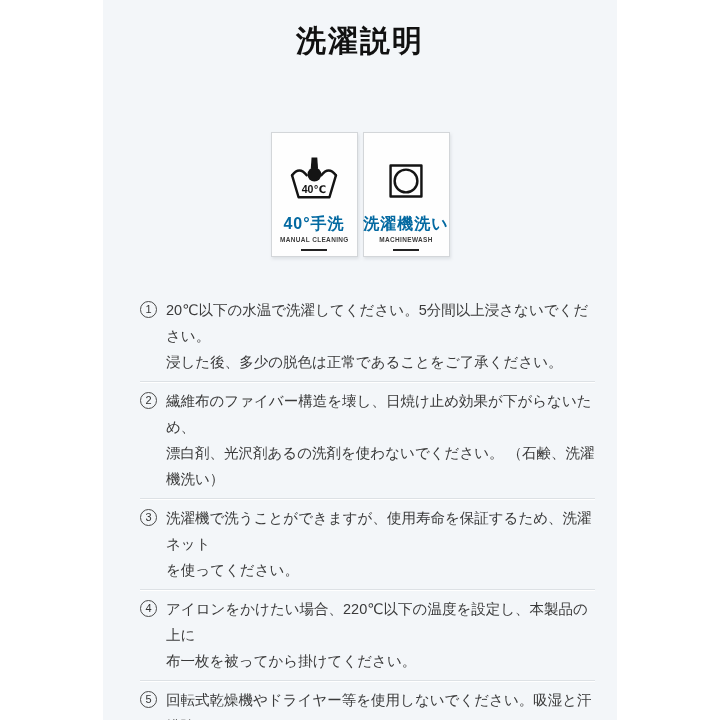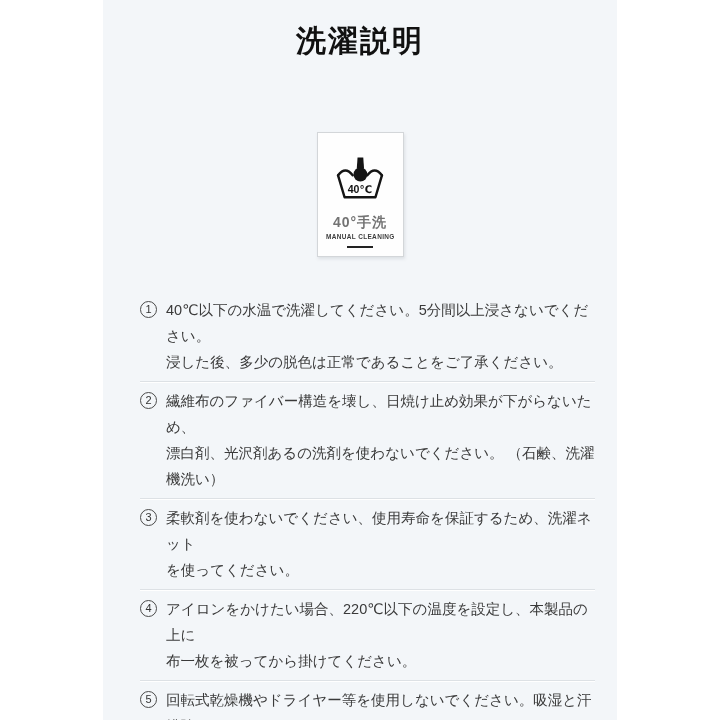--- a/index.html
+++ b/index.html
@@ -19,21 +19,21 @@
   .title{padding-top:22px;text-align:center;font-size:30px;line-height:38px;
     font-weight:bold;letter-spacing:2px;color:#111;}
   .cards{display:flex;justify-content:center;gap:5px;margin-top:72px;}
   .card{width:87px;height:125px;background:var(--card-bg);border:1px solid var(--card-border);
     box-shadow:1px 2px 3px rgba(120,130,140,.18);display:flex;flex-direction:column;
     align-items:center;padding-top:22px;}
   .sym{width:52px;height:52px;display:block;}
   .sym .st{fill:none;stroke:#141414;stroke-width:3;stroke-linecap:round;stroke-linejoin:round;}
   .sym .fl{fill:#141414;stroke:none;}
   .sym text{font-family:"Liberation Sans","DejaVu Sans",sans-serif;font-weight:bold;fill:#111;}
-  .jp{margin-top:7px;font-size:14px;font-weight:bold;letter-spacing:1px;color:#737373;white-space:nowrap;}
+  .jp{margin-top:7px;font-size:16px;font-weight:bold;letter-spacing:1px;color:#0369a1;white-space:nowrap;}
   .en{margin-top:1px;font-size:7px;font-weight:600;letter-spacing:.4px;color:#3c3c3c;white-space:nowrap;transform:scale(.92);}
   .accent{margin-top:6px;width:26px;height:2px;background:#222;}
   .list{margin:40px 22px 0 37px;}
   .item{display:flex;gap:9px;font-size:14.5px;line-height:26px;color:var(--text-body);}
   .num{flex:0 0 auto;width:17px;height:17px;margin-top:4px;border:1px solid #4a4a4a;border-radius:50%;
     font-size:11px;line-height:15px;text-align:center;color:#333;}
   .txt{white-space:pre-line;}
   .divider{height:1px;background:var(--divider);box-shadow:0 1px 0 #ffffff;margin:6px 0 6px 0;}
 </style>
 </head>
@@ -54,44 +54,53 @@
           <path class="fl" d="M29 3 L36 3 L37 17 L28 17 Z"></path>
           <circle class="fl" cx="32.5" cy="24" r="8.5"></circle>
           <text x="32" y="47" text-anchor="middle" font-size="13">40℃</text>
         </svg>
         <div class="jp">40°手洗</div>
         <div class="en">MANUAL CLEANING</div>
         <div class="accent"></div>
       </div>
 
 
+      <div class="card">
+        <svg class="sym" viewBox="0 0 64 64">
+          <rect class="st" x="13" y="13" width="38" height="38"></rect>
+          <circle class="st" cx="32" cy="32" r="14"></circle>
+        </svg>
+        <div class="jp">洗濯機洗い</div>
+        <div class="en">MACHINEWASH</div>
+        <div class="accent"></div>
+      </div>
 
 
 
     </div>
 
     <div class="list">
 
       <div class="item">
         <span class="num">1</span>
-        <span class="txt">40℃以下の水温で洗濯してください。5分間以上浸さないでください。
+        <span class="txt">20℃以下の水温で洗濯してください。5分間以上浸さないでください。
 浸した後、多少の脱色は正常であることをご了承ください。</span>
       </div>
       <div class="divider"></div>
 
       <div class="item">
         <span class="num">2</span>
         <span class="txt">繊維布のファイバー構造を壊し、日焼け止め効果が下がらないため、
 漂白剤、光沢剤あるの洗剤を使わないでください。 （石鹸、洗濯機洗い）</span>
       </div>
       <div class="divider"></div>
 
       <div class="item">
         <span class="num">3</span>
-        <span class="txt">柔軟剤を使わないでください、使用寿命を保証するため、洗濯ネット
+        <span class="txt">洗濯機で洗うことができますが、使用寿命を保証するため、洗濯ネット
 を使ってください。</span>
       </div>
       <div class="divider"></div>
 
       <div class="item">
         <span class="num">4</span>
         <span class="txt">アイロンをかけたい場合、220℃以下の温度を設定し、本製品の上に
 布一枚を被ってから掛けてください。</span>
       </div>
       <div class="divider"></div>

